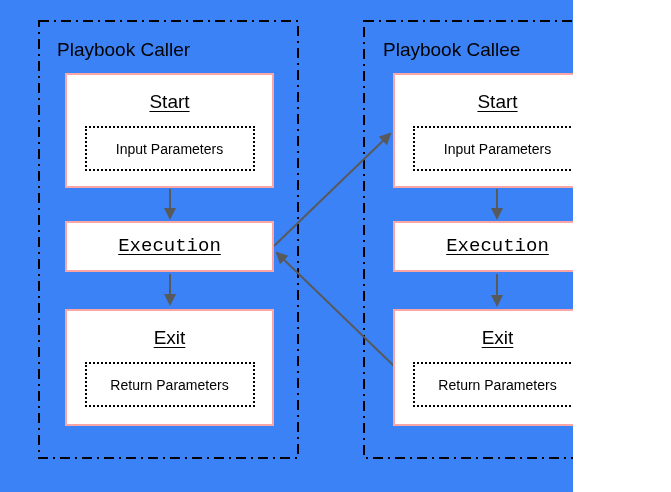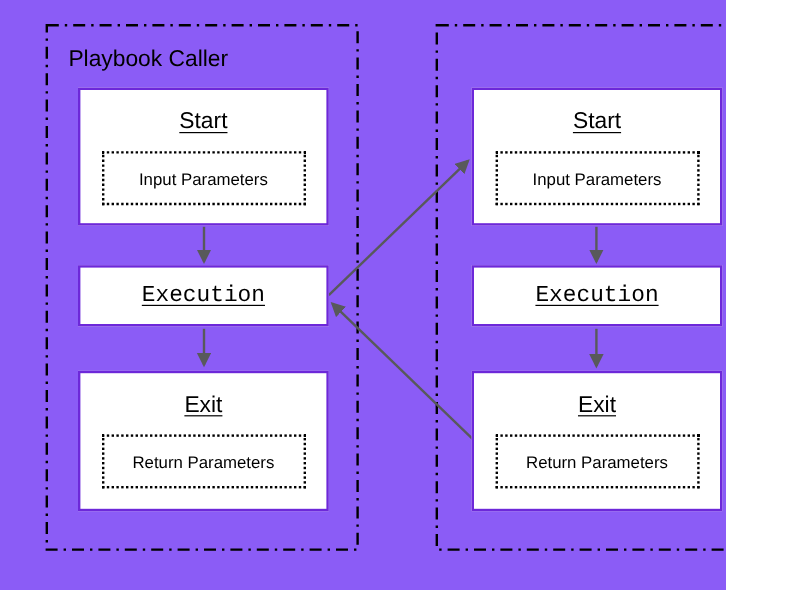--- a/index.html
+++ b/index.html
@@ -1,38 +1,37 @@
 <!DOCTYPE html>
 <html><head>
 <meta charset="utf-8">
 <style>
   html, body { margin: 0; padding: 0; background: #ffffff; }
   .stage {
     position: relative;
     width: 573px;
     height: 492px;
-    background: #8b5cf6;
+    background: #3b82f6;
     font-family: "Liberation Sans", sans-serif;
     color: #000000;
     overflow: hidden;
-    padding-left: 32px;
   }
   .stage svg { position: absolute; left: 0; top: 0; }
   .container-rect { fill: none; stroke-width: 2; stroke-dasharray: 10 5 2 5; }
   .arrow { stroke-width: 2; fill: none; }
   .group-title {
     position: absolute;
     font-size: 19px;
     line-height: 22px;
     white-space: nowrap;
   }
   .node {
     position: absolute;
     box-sizing: border-box;
-    border: 2px solid #6d28d9;
+    border: 2px solid #fca5a5;
     background: #ffffff;
     display: flex;
     flex-direction: column;
     align-items: center;
     padding-top: 15px;
   }
   .node.exec { justify-content: center; padding-top: 0; font-family: Liberation Mono, monospace; }
   .node-title {
     font-size: 19px;
     line-height: 23px;
@@ -71,20 +70,21 @@
     <line x1="170" y1="189" x2="170" y2="218" class="arrow" marker-end="url(#arrowhead)" stroke="#58595b"></line>
     <line x1="170" y1="274" x2="170" y2="304" class="arrow" marker-end="url(#arrowhead)" stroke="#58595b"></line>
     <line x1="497" y1="189" x2="497" y2="218" class="arrow" marker-end="url(#arrowhead)" stroke="#58595b"></line>
     <line x1="497" y1="274" x2="497" y2="305" class="arrow" marker-end="url(#arrowhead)" stroke="#58595b"></line>
 
     <line x1="274" y1="246" x2="390" y2="134" class="arrow" marker-end="url(#arrowhead)" stroke="#58595b"></line>
     <line x1="394" y1="366" x2="277" y2="253" class="arrow" marker-end="url(#arrowhead)" stroke="#58595b"></line>
   </svg>
 
   <div class="group-title" style="left:57px; top:39px">Playbook Caller</div>
+  <div class="group-title" style="left:383px; top:39px">Playbook Callee</div>
 
   <div class="node" style="left:65px; top:73px; width:209px; height:115px">
     <div class="node-title">Start</div>
     <div class="param">
       <span>Input Parameters</span>
     </div>
   </div>
 
   <div class="node exec" style="left:65px; top:221px; width:209px; height:51px">
     <div class="node-title">Execution</div>

